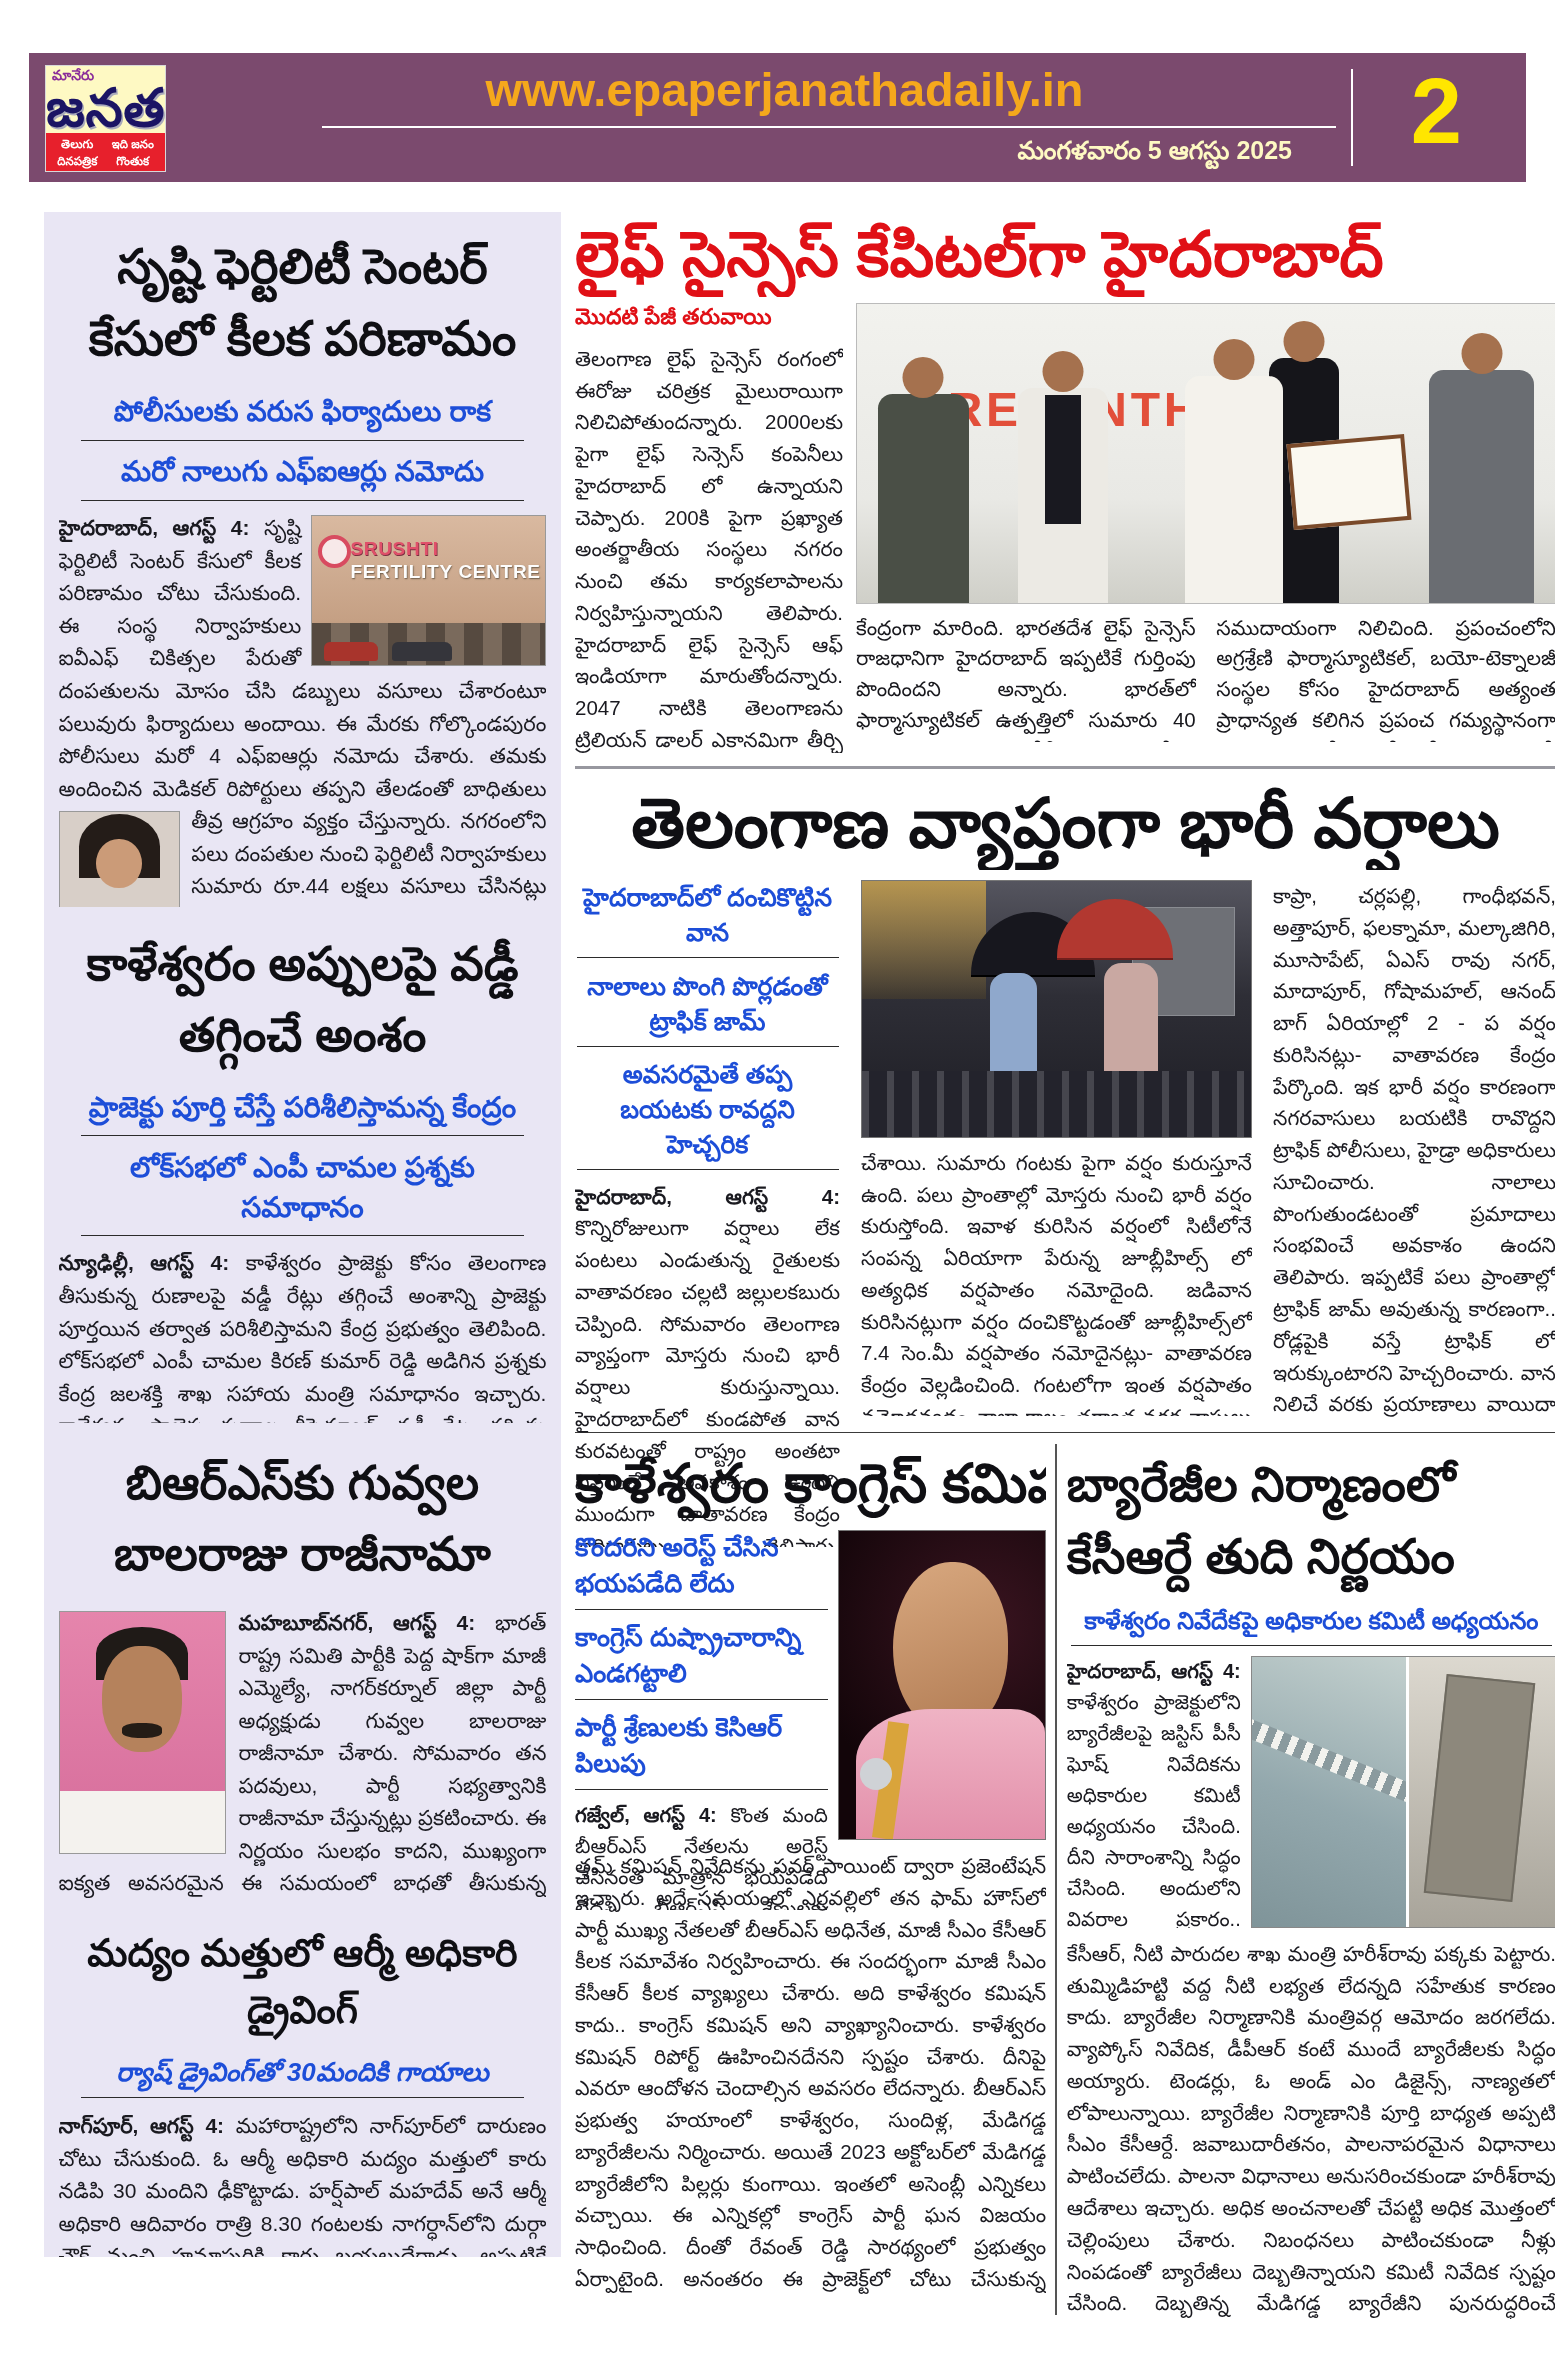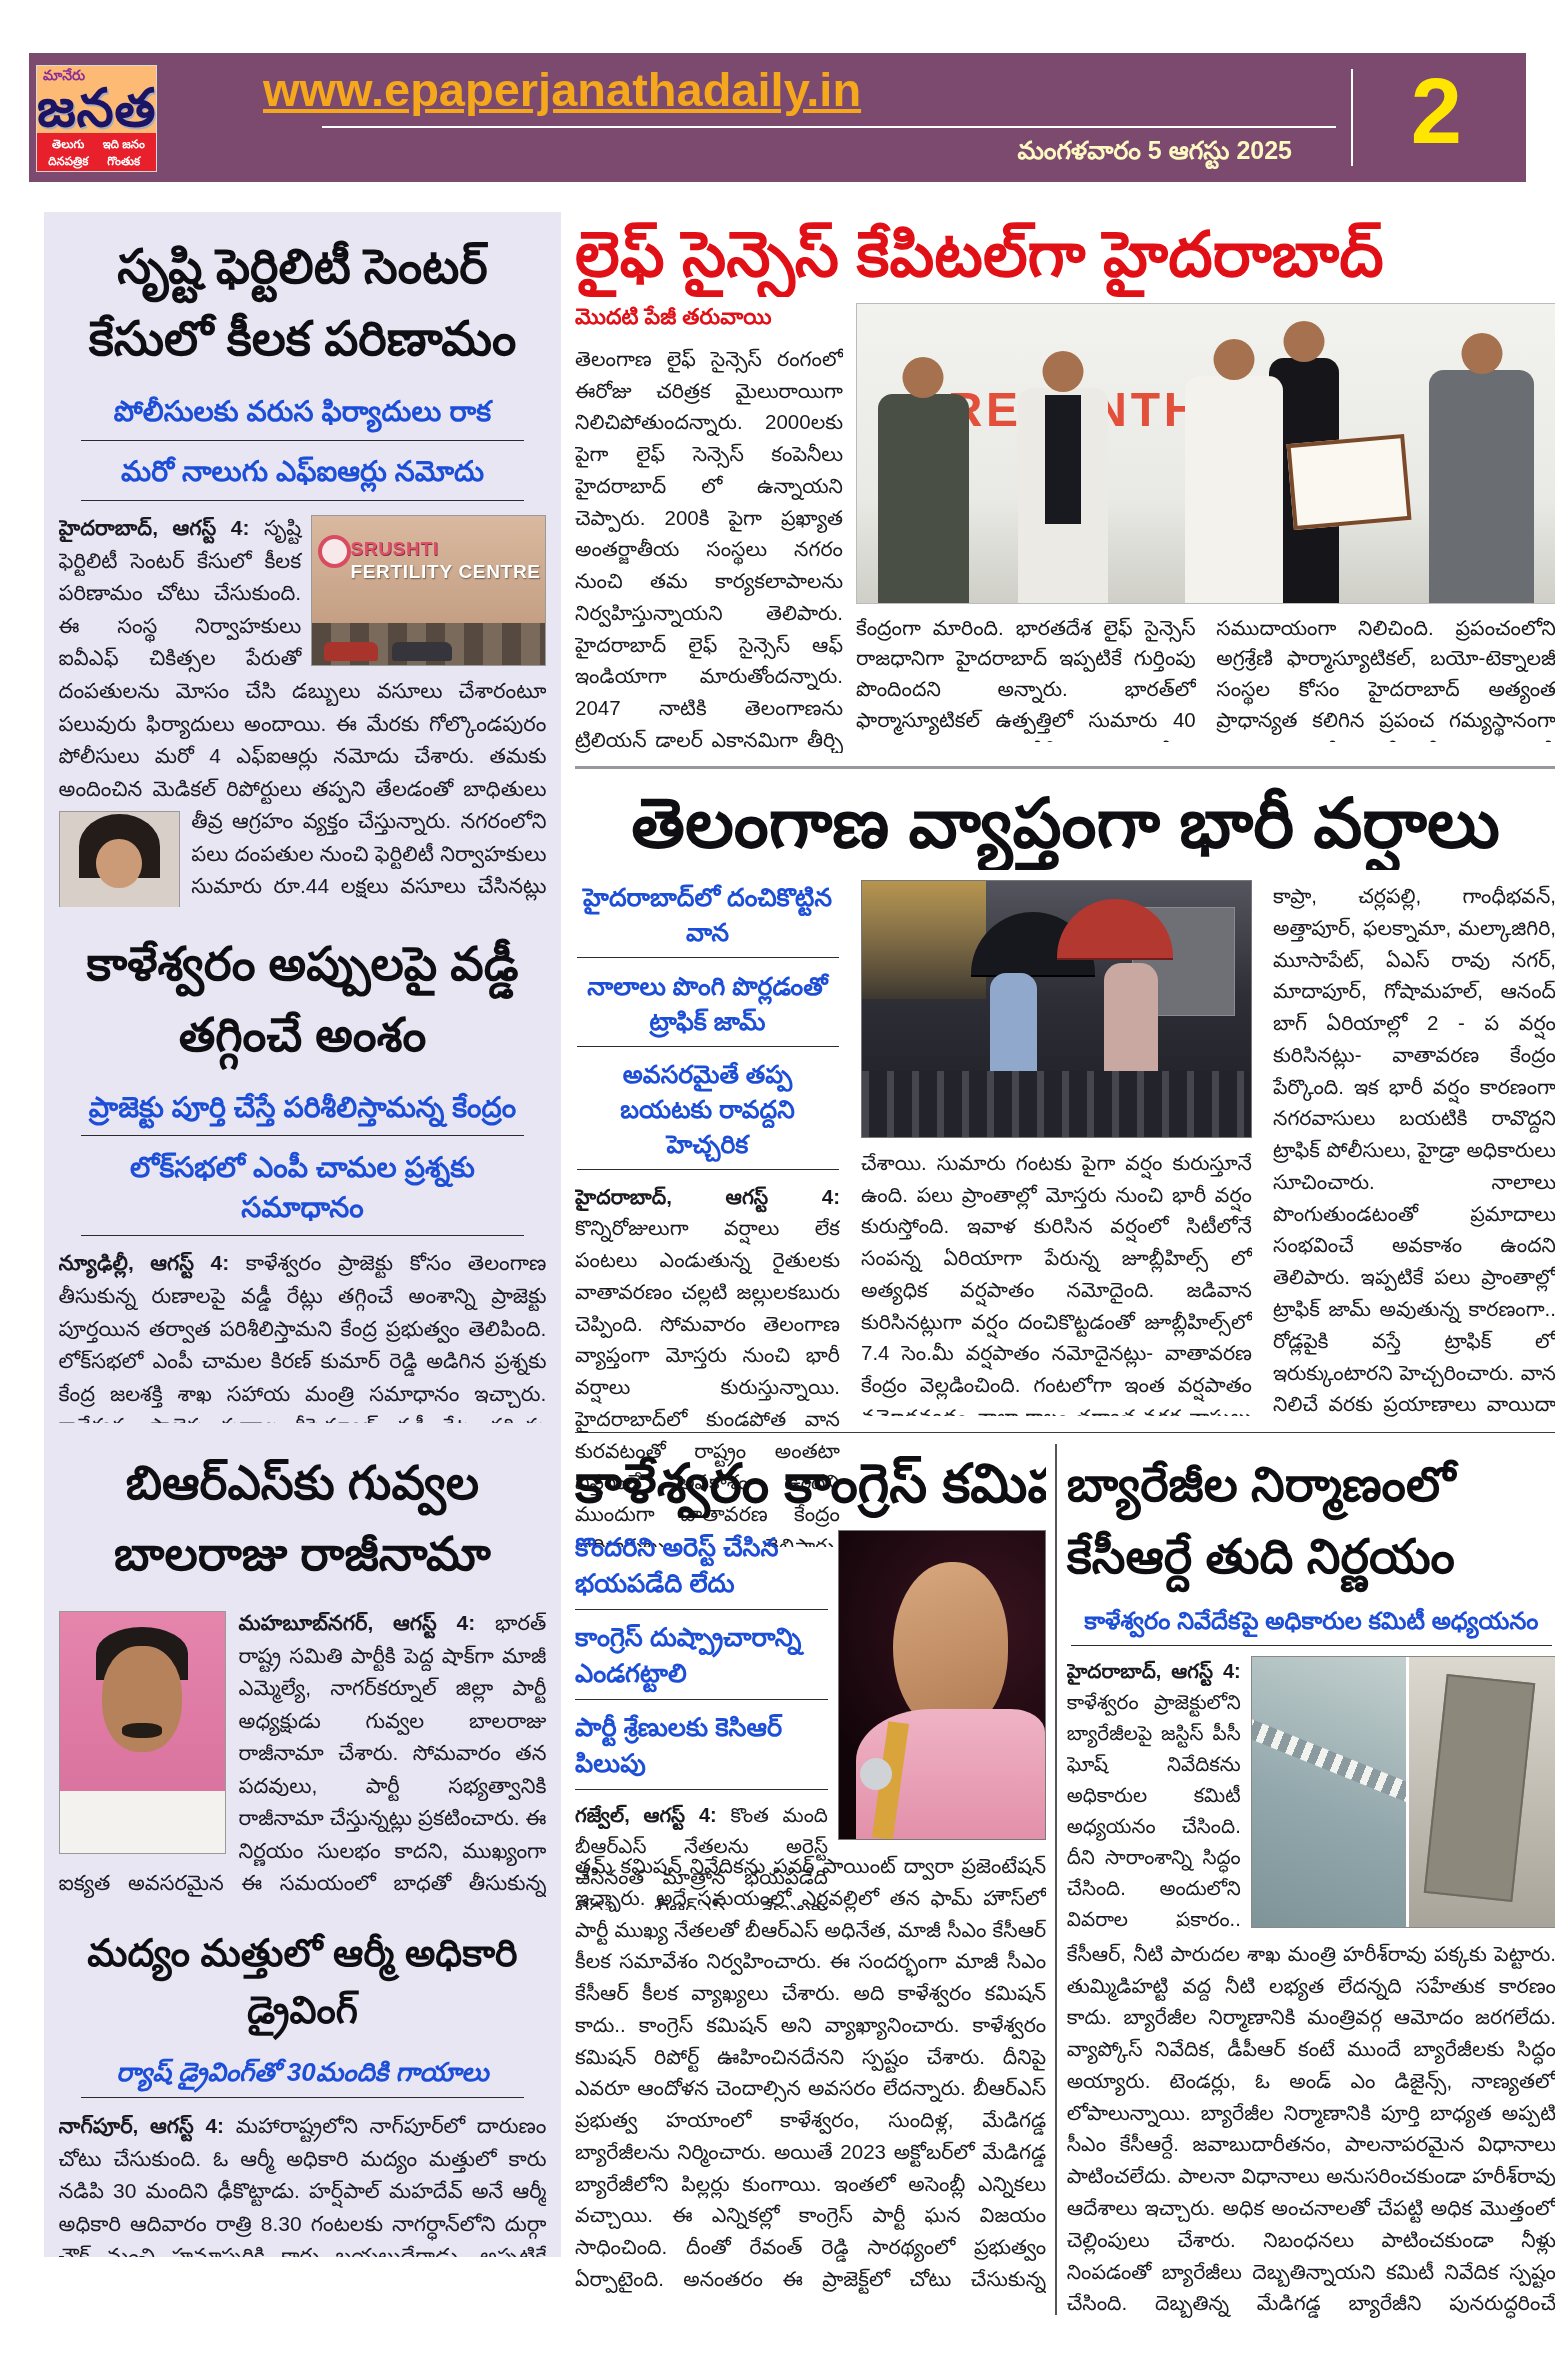--- a/index.html
+++ b/index.html
@@ -2,30 +2,30 @@
 <html style="font-size:11.7px"><head>
 <meta charset="utf-8">
 <style>
   html,body{margin:0;padding:0;background:#ffffff;}
   .page{position:relative;width:1556px;height:2377px;background:#ffffff;overflow:hidden;
         font-family:"Liberation Sans","DejaVu Sans",sans-serif;color:#17171c;}
   p{margin:0;}
 
   
   .banner{position:absolute;left:29px;top:53px;width:1497px;height:129px;background:#7b4a6e;}
-  .logo-box{position:absolute;left:7px;top:11.7px;width:119px;height:105px;background:#fdba74;
+  .logo-box{position:absolute;left:16px;top:11.7px;width:119px;height:105px;background:#fef9c3;
             border:0.7px solid #d8d8d8;text-align:center;overflow:hidden;}
   .logo-top{position:absolute;left:5.9px;top:1.5px;font-size:14px;font-weight:bold;color:#8a2d9a;}
   .logo-title{margin-top:14.6px;font-size:53px;font-weight:800;color:#1b1464;line-height:1.05;
               letter-spacing:0.7px;text-shadow:1.5px 1.5px 0 #aab;}
   .logo-strip{position:absolute;bottom:0;left:0;right:0;height:38px;background:#e7202c;color:#fff;
               display:flex;justify-content:space-between;align-items:flex-end;padding:0 4px;
               font-size:11.7px;font-weight:bold;}
-  .banner-url{position:absolute;left:234px;right:220px;top:8.8px;
-              font-size:47px;font-weight:bold;color:#f5a81c;white-space:nowrap;overflow:hidden;text-decoration:underline;}
+  .banner-url{position:absolute;left:234px;right:220px;top:8.8px;text-align:center;
+              font-size:47px;font-weight:bold;color:#f5a81c;white-space:nowrap;overflow:hidden;}
   .banner-line{position:absolute;left:293px;right:190px;top:73px;height:2.2px;background:#ffffff;}
   .banner-date{position:absolute;right:234px;top:83px;font-size:25px;font-weight:bold;color:#fef9c3;white-space:nowrap;}
   .banner-sep{position:absolute;right:173px;top:16px;bottom:16px;width:2.2px;background:#ffffff;}
   .banner-page{position:absolute;right:64px;top:5.9px;font-size:92px;font-weight:800;color:#ffe600;line-height:1.15;}
 
   
   .headline{font-weight:800;color:#0f0f13;text-align:center;line-height:1.5;margin:0;}
   .subhead{color:#1d4ed8;font-weight:800;text-align:center;line-height:1.4;
            padding-bottom:7.3px;border-bottom:1.5px solid #2b2b2b;margin:0 22px 11.7px;}
   .body-text{text-align:justify;line-height:1.55;color:#1a1a20;overflow:hidden;}

